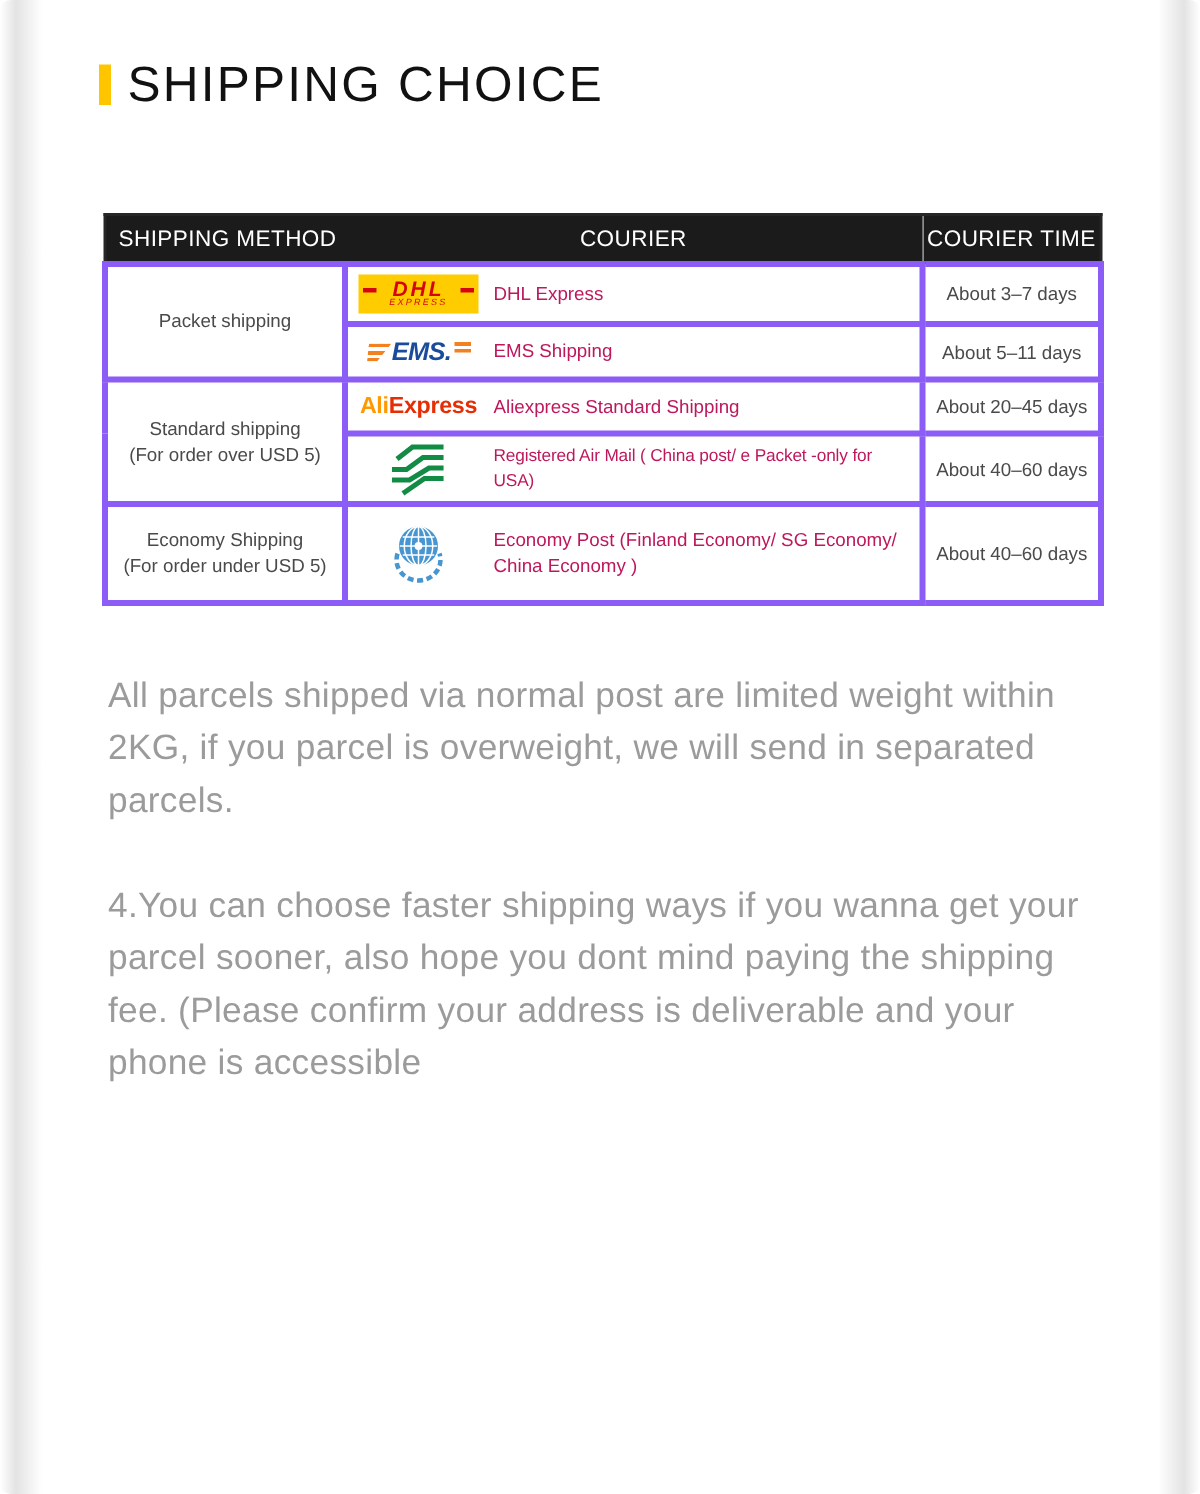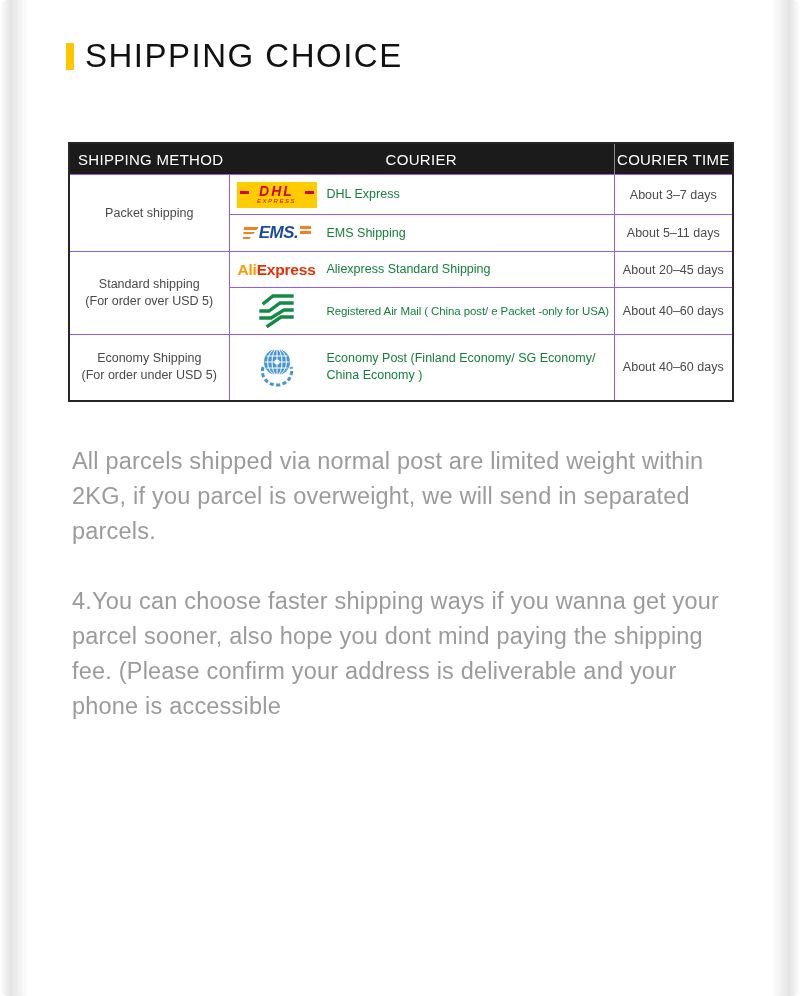--- a/index.html
+++ b/index.html
@@ -27,30 +27,30 @@
     width:664px;margin:68px 0 0 68px;
     border:2px solid #262626;
   }
   table.shipping th{
     background:#1B1B1B;color:#fff;font-weight:400;
     font-size:15px;height:28px;letter-spacing:0.3px;
   }
   th.h-method{text-align:left;padding-left:8px;}
   th.h-courier{text-align:center;}
   th.h-time{text-align:center;border-left:1px solid #8a8a8a;}
-  table.shipping td{border:1px solid #8b5cf6;vertical-align:middle;}
+  table.shipping td{border:4px solid #8b5cf6;vertical-align:middle;}
   tr.r-dhl{height:40px;} tr.r-ems{height:37px;} tr.r-ali{height:36px;}
   tr.r-ram{height:47px;} tr.r-eco{height:66px;}
   td.method{text-align:center;color:#4a4a4a;font-size:12.5px;line-height:17px;}
   .method-note:empty{display:none;}
   td.time{text-align:center;color:#4a4a4a;font-size:12.5px;padding:0 4px;}
   td.courier{padding:0 4px 0 6px;}
   .courier-inner{display:flex;align-items:center;}
   .logo-wrap{flex:0 0 82px;display:flex;justify-content:center;align-items:center;margin-right:9px;}
-  .courier-label{color:#15803d;font-size:12.5px;line-height:17px;}
+  .courier-label{color:#be185d;font-size:12.5px;line-height:17px;}
   .courier-label.tight{font-size:11.5px;letter-spacing:-0.1px;}
 
   
   .dhl-box{position:relative;display:inline-flex;flex-direction:column;align-items:center;justify-content:center;width:80px;height:26px;background:#FFCC00;}
   .dhl-box::before,.dhl-box::after{content:"";position:absolute;top:9px;width:9px;height:3px;background:#D40511;}
   .dhl-box::before{left:3px;} .dhl-box::after{right:3px;}
   .dhl-text{color:#D40511;font-weight:bold;font-style:italic;font-size:14px;line-height:13px;letter-spacing:2px;}
   .dhl-sub{color:#D40511;font-style:italic;font-size:6px;line-height:7px;letter-spacing:1.5px;}
 
   

